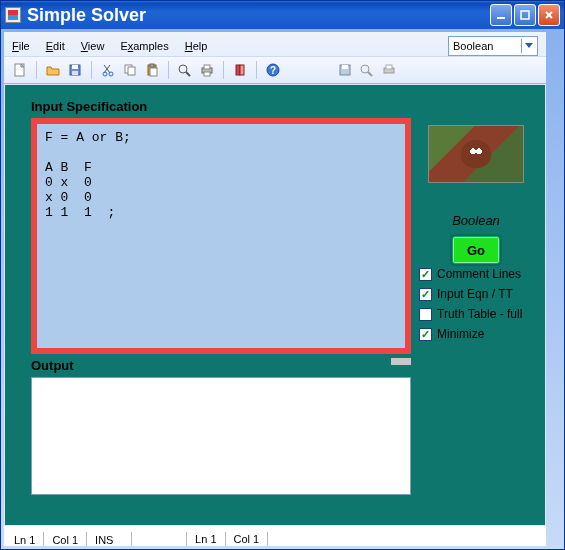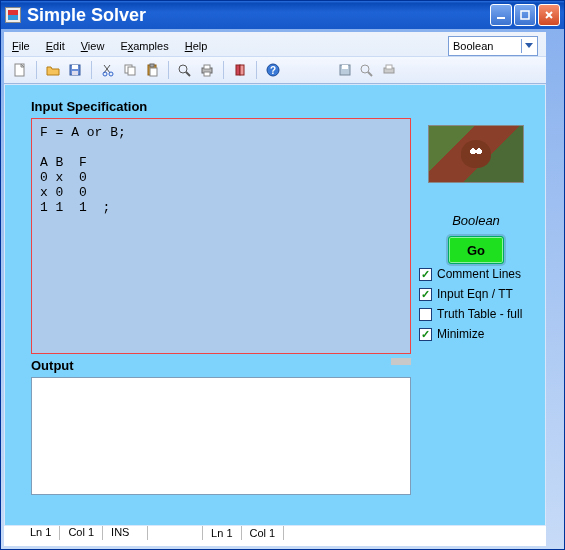--- a/index.html
+++ b/index.html
@@ -90,21 +90,21 @@
   }
   .tbtn {
     width: 20px; height: 20px;
     display: inline-flex; align-items: center; justify-content: center;
     border-radius: 2px;
   }
   .tsep { width: 1px; height: 18px; background: #b4c7e6; margin: 0 4px; }
   .content {
     flex: 1;
     display: flex;
-    background: #7dd3fc;
+    background: #0f766e;
     border: 1px solid #d9e7fb;
     margin: 0;
   }
   .left {
     flex: 1;
     padding: 14px 8px 0 26px;
     display: flex; flex-direction: column;
   }
   .right {
     width: 126px;
@@ -112,21 +112,21 @@
     display: flex; flex-direction: column; align-items: center;
   }
   .heading {
     font-weight: bold;
     font-size: 13px;
     margin-bottom: 4px;
   }
   .textarea-input {
     width: 380px; height: 236px;
     background: #aecbeb;
-    border: 1px solid #ef4444;
+    border: 6px solid #ef4444;
     padding: 6px 8px;
     font-family: "Courier New", monospace;
     font-size: 13px;
     color: #000;
     white-space: pre;
     resize: none;
     outline: none;
   }
   .output-header { display:flex; align-items:flex-start; width:380px; margin-top:4px;}
   .grip {
@@ -154,33 +154,33 @@
   .thumb::after{
     content:""; position:absolute; left:32px; top:14px; width:30px;height:28px;
     background: radial-gradient(circle at 40% 40%, #fff 0 3px, transparent 3px),
                 radial-gradient(circle at 60% 40%, #fff 0 3px, transparent 3px),
                 #7a3820;
     border-radius: 50% 50% 45% 45%;
   }
   .mode-label { font-style: italic; font-size: 13px; margin-top: 30px; }
   .go-btn {
     margin-top: 8px;
-    width: 56px; height: 28px;
+    width: 48px; height: 28px;
     background: #1ee01e;
     border: 1px solid #0a6; border-radius: 3px;
     box-shadow: inset 0 0 0 1px #8ff2a0, 0 0 0 2px #0a0a0a22;
     font-weight: bold; font-size: 13px;
     display:flex;align-items:center;justify-content:center;
   }
   .opt-heading { font-weight:bold; font-size:13px; align-self:flex-start; margin-top:124px; margin-bottom:4px;}
   .opt-row { display:flex; align-items:center; align-self:flex-start; margin:3px 0; font-size:12px;}
   .cb { width:13px;height:13px;border:1px solid #1a3e7a;background:#fff;margin-right:5px;display:inline-flex;align-items:center;justify-content:center;color:#138a13;font-size:11px;font-weight:bold;}
   .statusbar {
     height: 20px; background: #fff;
-    display:flex; align-items:flex-start; padding:0 20px; font-size:11px;
+    display:flex; align-items:flex-end; padding:0 4px; font-size:11px;
   }
   .sb-sep { width:1px; height:14px; background:#bbb; margin:0 2px;}
   .sb-cell { padding:0 6px; }
   .flex1 { flex:1; display:flex; align-items:center;}
   svg { display:block; }
 </style>
 </head>
 <body>
 
 <div class="titlebar">

